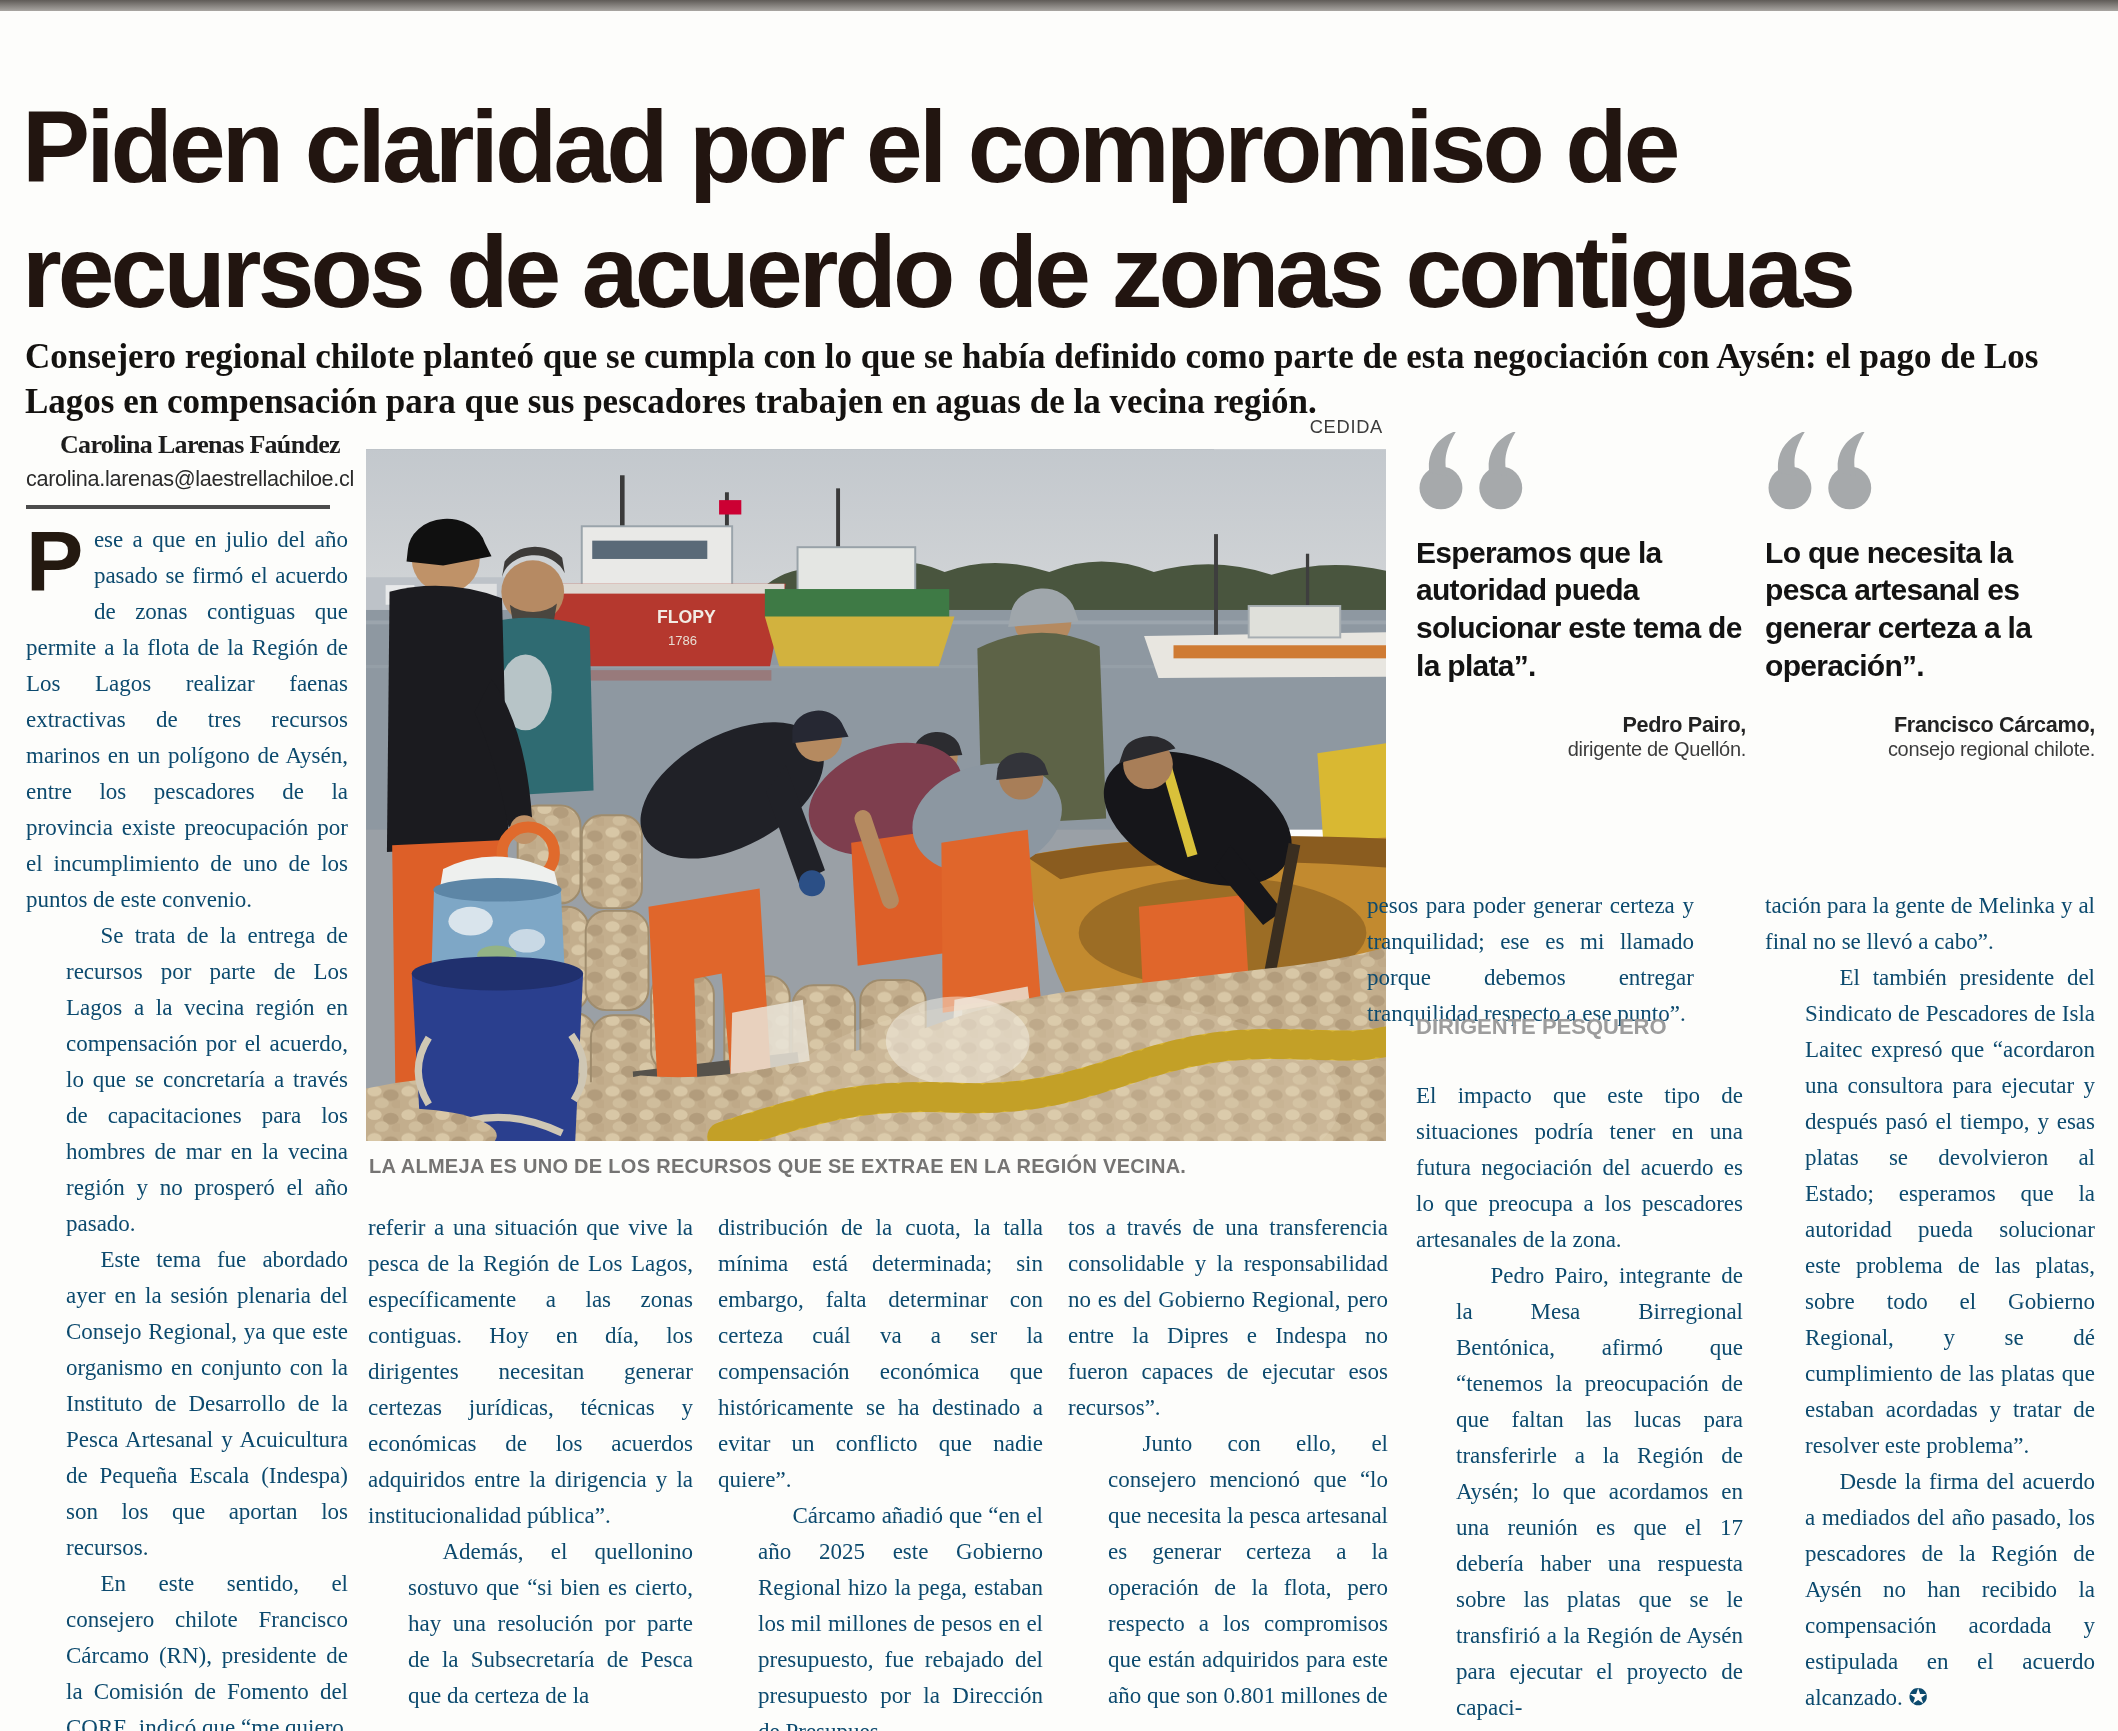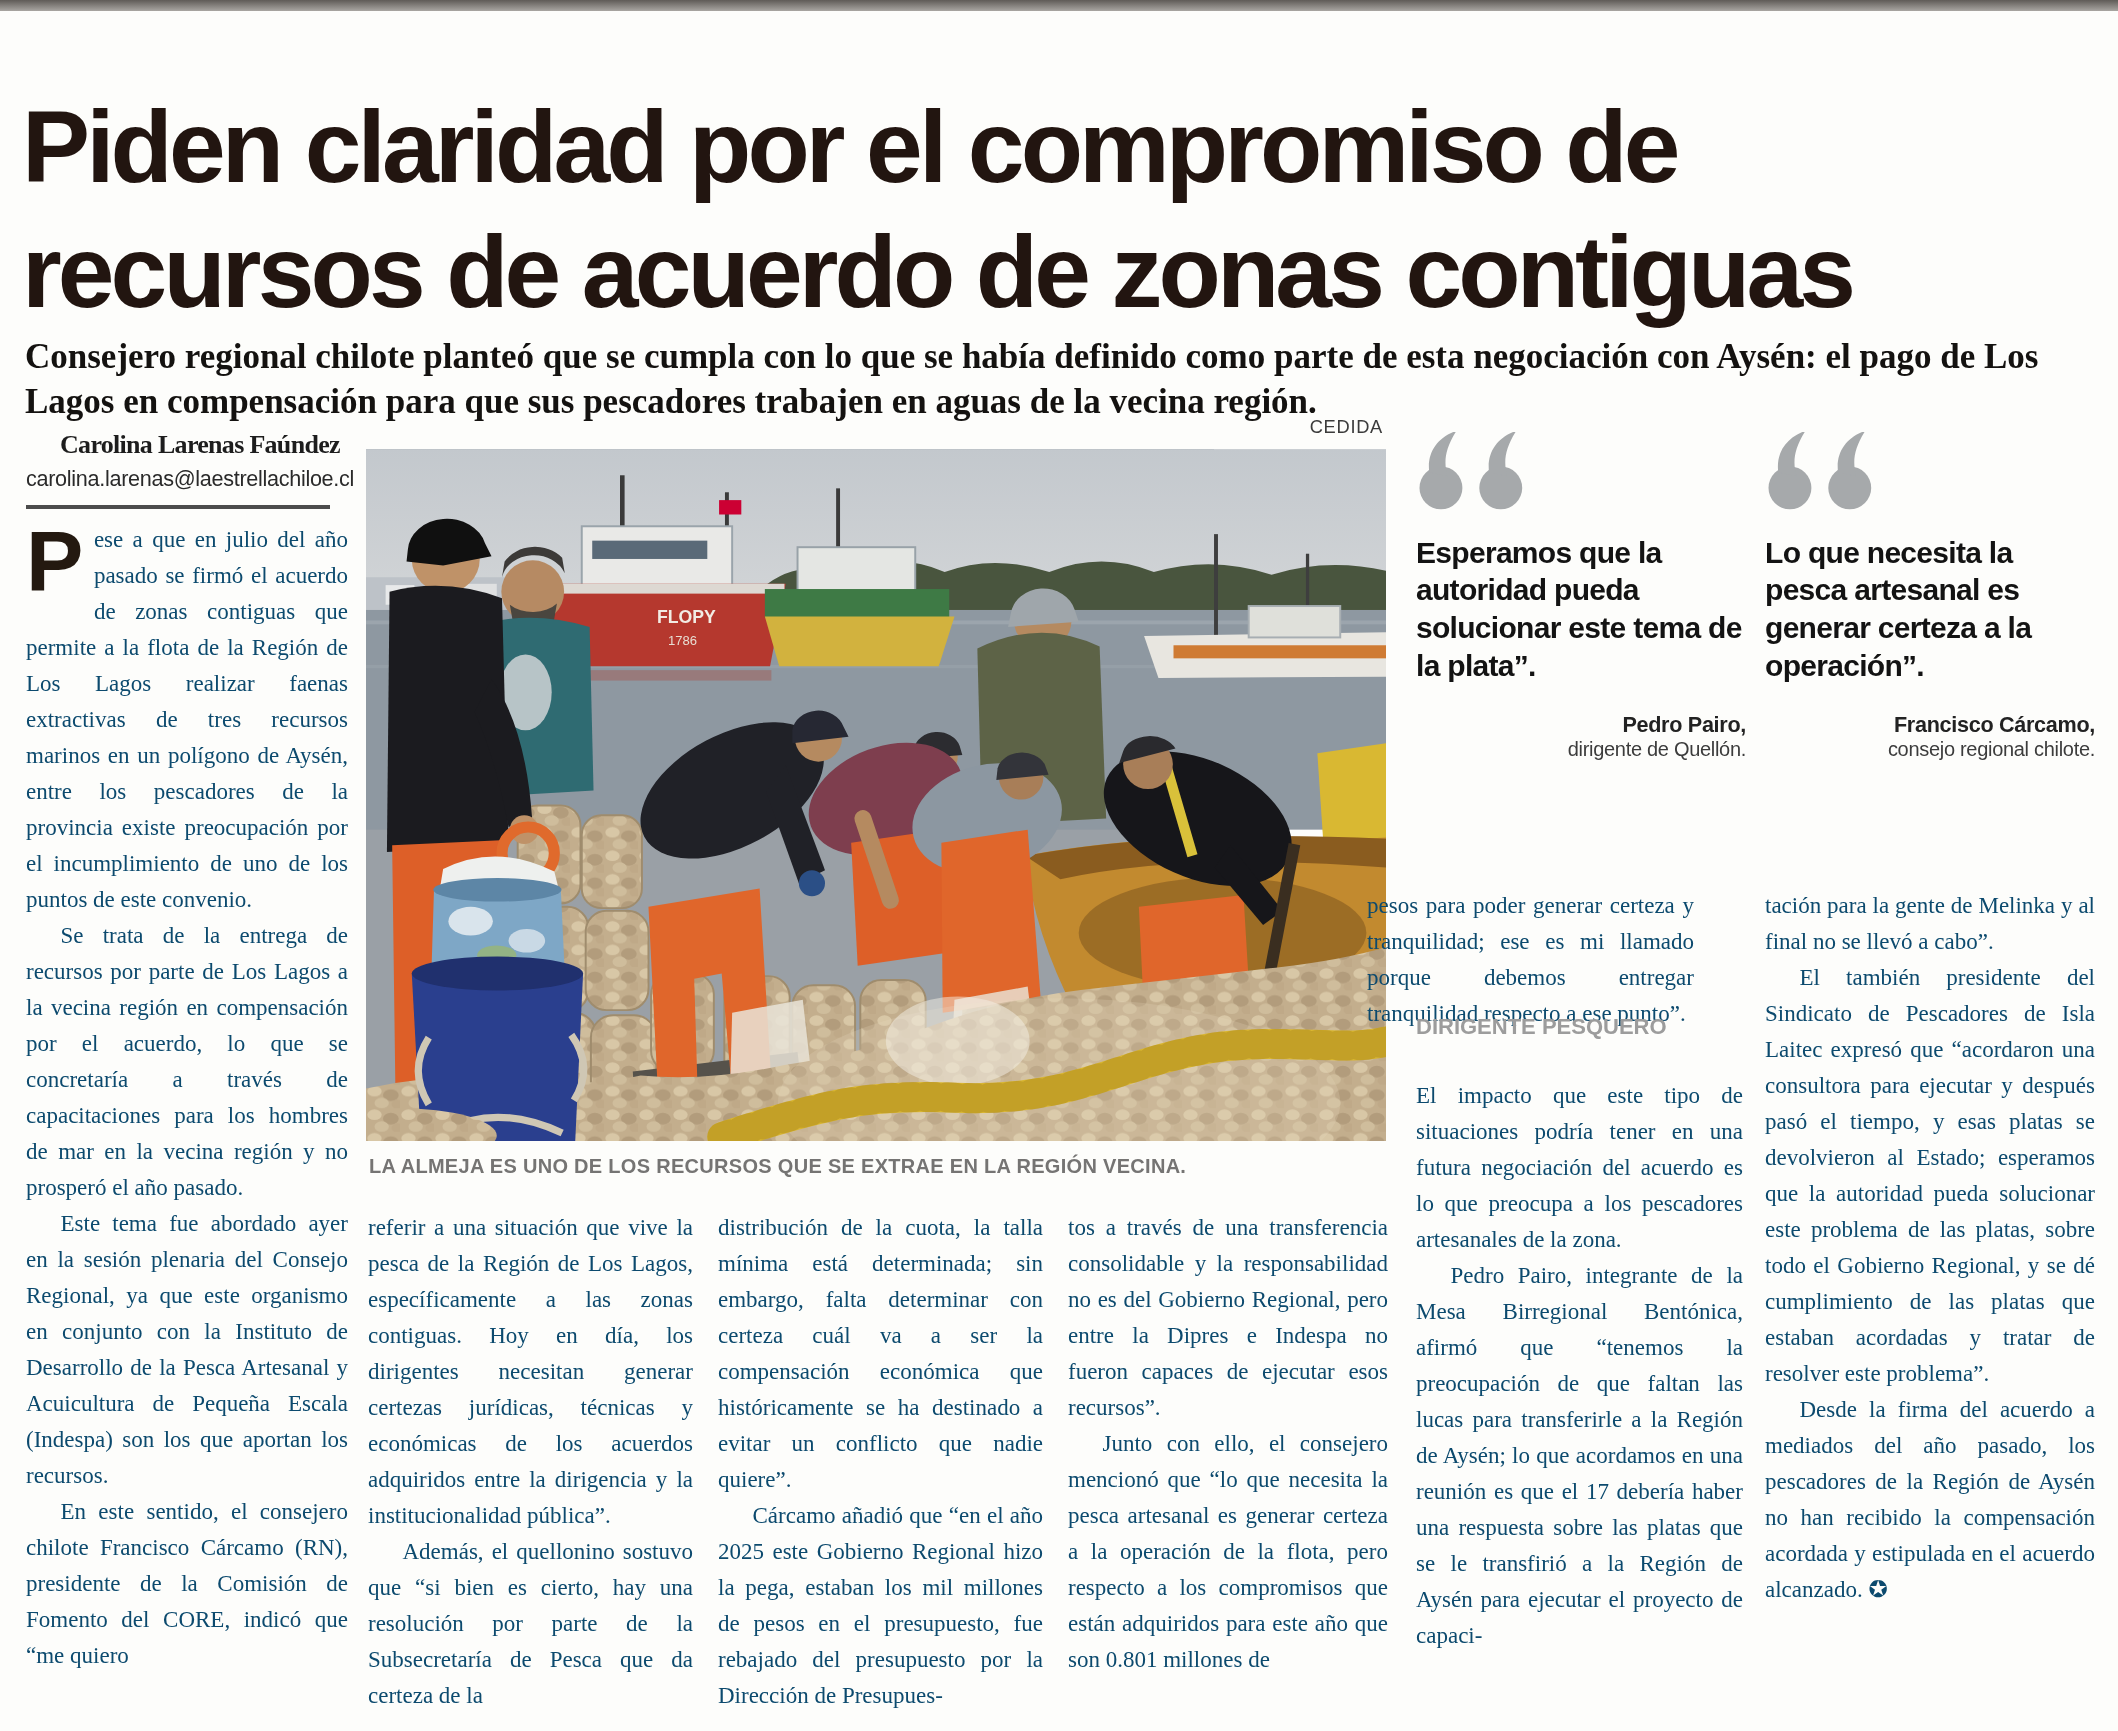--- a/index.html
+++ b/index.html
@@ -55,21 +55,21 @@
     font-family:"Liberation Sans", sans-serif;
     font-weight:600; font-size:20px; letter-spacing:0.3px; color:#757473;
   }
 
   
   .colbody {
     font-size:23px; line-height:36px; color:#0c4a6e;
     text-align:justify;
   }
   .colbody p { margin:0; }
-  .colbody p + p { text-indent:1.5em; }
+  .colbody p + p { text-indent:1.5em;margin-left:40px; }
   .col1 { left:26px;  top:522px;  width:322px; height:1187px; }
   .col2 { left:368px; top:1210px; width:325px; height:517px; }
   .col3 { left:718px;top:1210px; width:325px; height:517px; }
   .col4 { left:1068px;top:1210px; width:320px; height:517px; }
   .col5a{ left:1367px;top:888px; width:327px; }
   .col5b{ left:1416px;top:1078px; width:327px; }
   .col6 { left:1765px;top:888px; width:330px; height:824px; }
 
   .dropcap p:first-child::first-letter {
     float:left;

